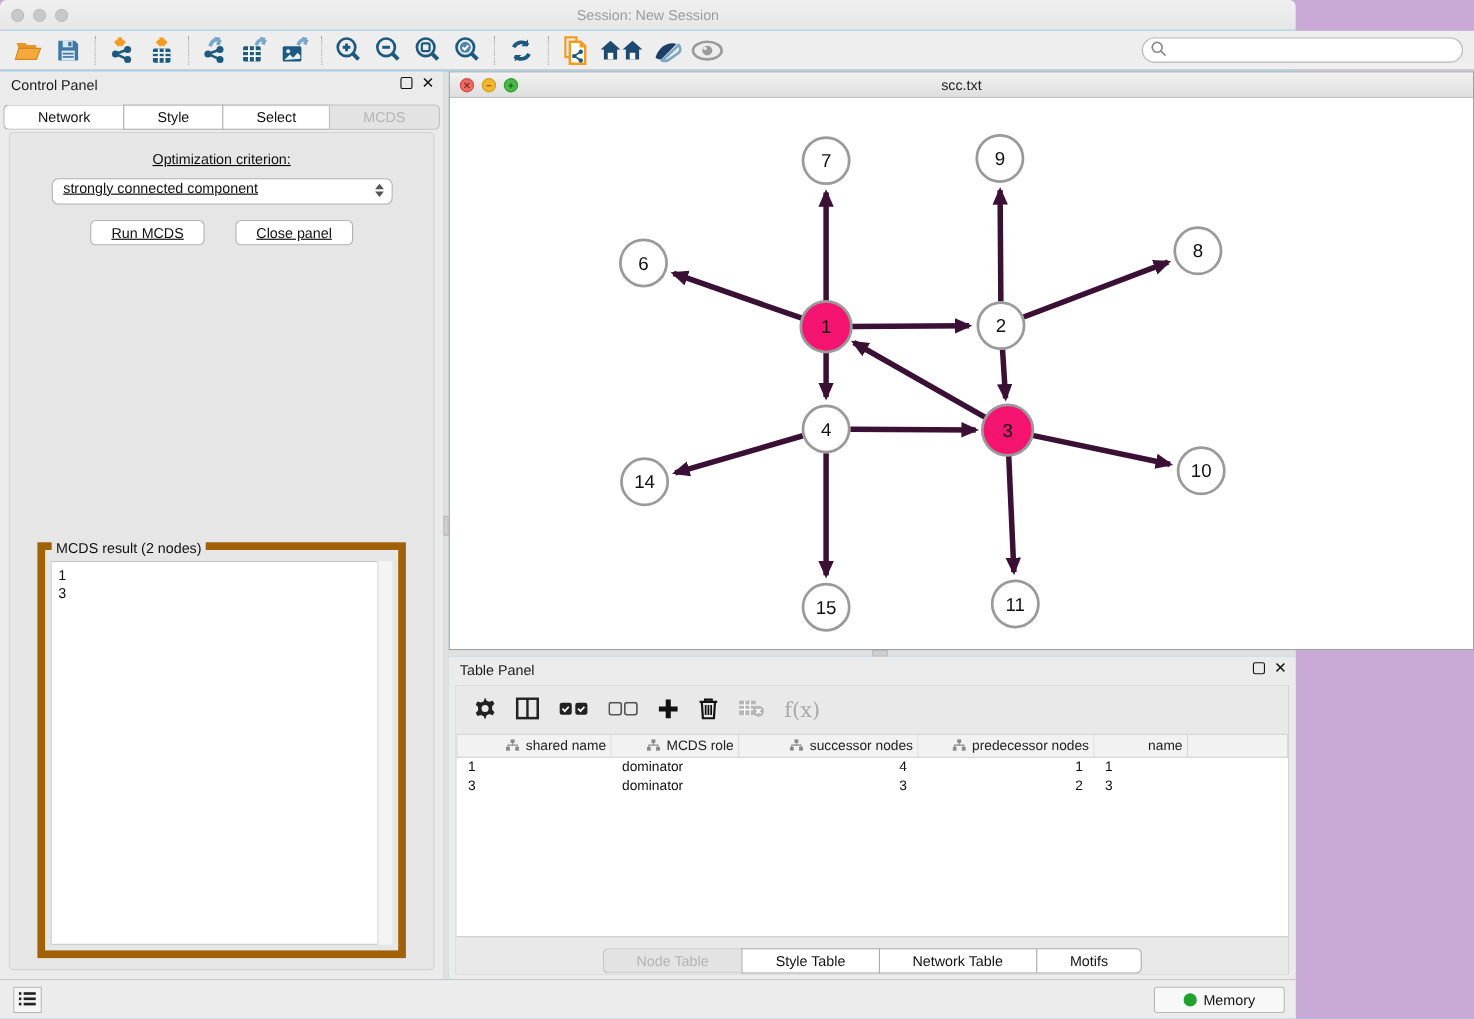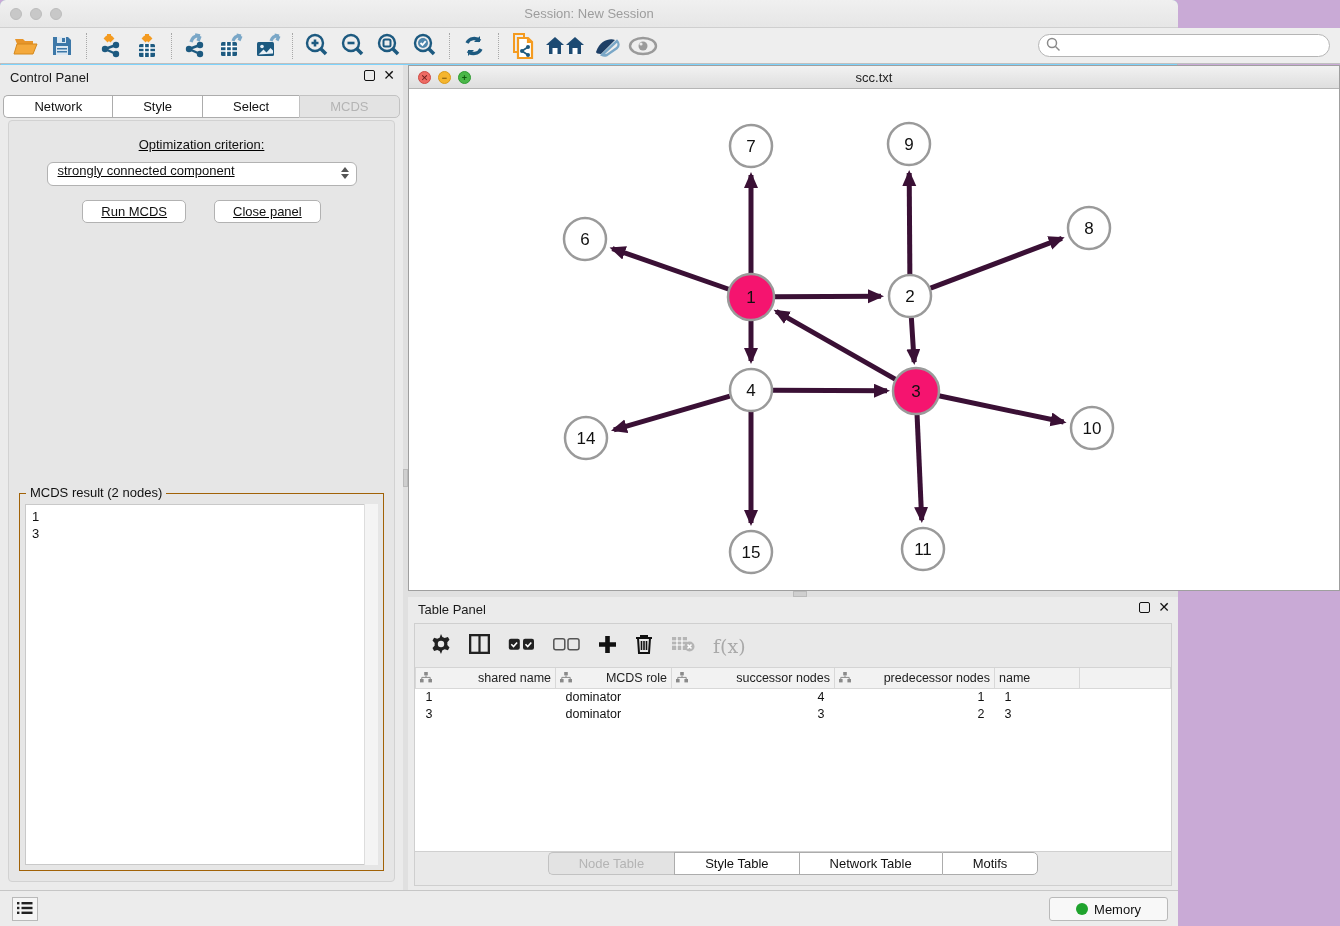--- a/index.html
+++ b/index.html
@@ -52,21 +52,21 @@
                 display:flex; align-items:center; padding:0 24px 8px 10px; }
   .select-arrows { position:absolute; right:7px; top:4px; display:flex; flex-direction:column; gap:2px; }
   .select-arrows i { width:0; height:0; border-left:4px solid transparent; border-right:4px solid transparent; }
   .select-arrows .up { border-bottom:5px solid #555; }
   .select-arrows .dn { border-top:5px solid #555; }
   .btn-row { display:flex; justify-content:center; gap:28px; margin-top:14px; }
   .mac-btn { background:#fff; border:1px solid #b2b2b2; border-radius:5px; padding:3px 18px;
              font-size:13px; color:#111; cursor:default; }
 
   .result-fieldset { position:absolute; left:4px; right:4px; top:372px; bottom:10px;
-                     border:1px solid #a16207; margin:0 6px; background:#e6e6e6; }
+                     border:7px solid #a16207; margin:0 21px; background:#e6e6e6; }
   .result-legend { position:absolute; top:-9px; left:6px; background:#e6e6e6; padding:0 4px;
                    font-size:13px; color:#111; }
   .result-area { position:absolute; left:5px; right:5px; top:10px; bottom:5px; background:#fff;
                  border:1px solid #c9c9c9; font-size:13px; color:#111; padding:3px 6px; overflow:hidden; }
   .result-scrollbar { position:absolute; right:5px; top:10px; bottom:5px; width:14px;
                       background:#f4f4f4; border-left:1px solid #ddd; }
   .result-line { line-height:17px; }
 
   
   .vsplit { position:absolute; left:403px; top:65px; width:5px; bottom:36px; background:#e0e0e0; }
@@ -91,25 +91,25 @@
   .table-panel { position:absolute; left:408px; right:0; top:597px; bottom:36px; background:#ebebeb; }
   .tp-inner { position:absolute; left:6px; right:6px; top:26px; bottom:4px; background:#fff;
               border:1px solid #cfcfcf; }
   .tp-toolbar { height:44px; background:#e9e9e9; border-bottom:1px solid #d4d4d4;
                 display:flex; align-items:center; gap:18px; padding:0 16px; }
   .tp-tbtn { background:none; border:none; display:flex; align-items:center; cursor:default; }
   .fx-label { font-size:19px; color:#a9a9a9; font-family:"DejaVu Serif",serif; }
   .grid-table { width:100%; border-collapse:collapse; table-layout:fixed; }
   .grid-table th { background:#f2f2f2; border:1px solid #d8d8d8; border-top:none; font-weight:normal;
                    font-size:12.5px; color:#222; height:20px; padding:0 4px; white-space:nowrap; overflow:hidden; }
-  .grid-table th .hwrap { display:flex; align-items:center; justify-content:space-between; gap:6px; }
+  .grid-table th .hwrap { display:flex; align-items:center; justify-content:flex-end; gap:6px; }
   .grid-table td { font-size:12.5px; color:#111; height:17px; padding:0 10px; white-space:nowrap; overflow:hidden; }
   .grid-table td.num { text-align:right; }
   .tp-tabs-strip { position:absolute; left:0; right:0; bottom:0; height:34px; background:#e9e9e9;
-                   border-top:1px solid #d0d0d0; display:flex; justify-content:center; align-items:flex-start; }
+                   border-top:1px solid #d0d0d0; display:flex; justify-content:center; align-items:flex-end; }
 
   
   .statusbar { position:absolute; left:0; right:0; bottom:0; height:36px; background:#ececec;
                border-top:1px solid #c6c6c6; }
   .list-btn { position:absolute; left:12px; top:6px; width:26px; height:24px; background:#f5f5f5;
               border:1px solid #b9b9b9; display:flex; align-items:center; justify-content:center; cursor:default; }
   .memory-btn { position:absolute; right:10px; top:6px; height:24px; background:#f8f8f8;
                 border:1px solid #b9b9b9; border-radius:3px; display:flex; align-items:center; gap:6px;
                 padding:0 26px; font-size:13px; color:#111; cursor:default; }
   .mem-dot { width:12px; height:12px; border-radius:50%; background:#1fa32d; }

